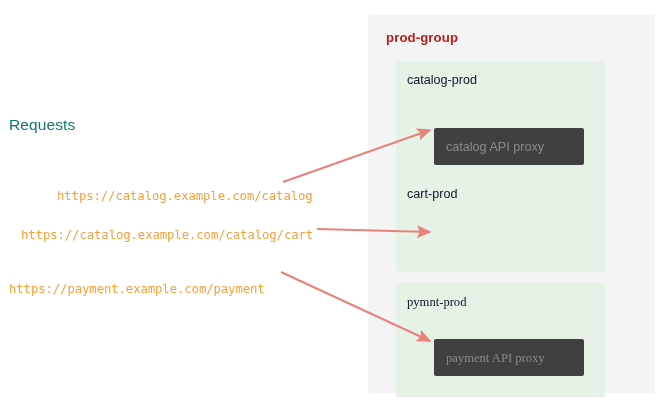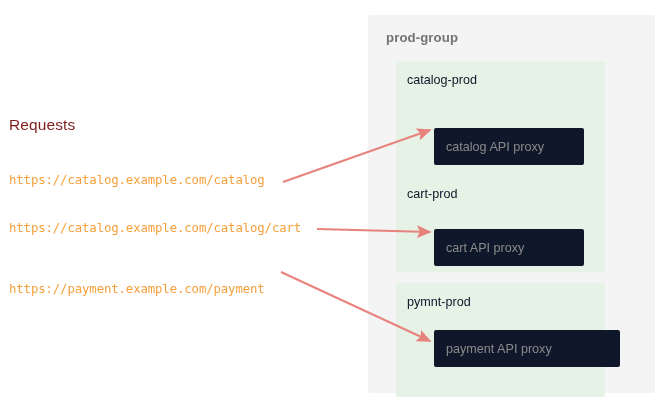--- a/index.html
+++ b/index.html
@@ -22,36 +22,36 @@
     left: 0;
     top: 0;
     width: 360px;
     height: 405px;
   }
   #requests-title {
     position: absolute;
     left: 9px;
     top: 116px;
     font-size: 15.5px;
-    color: #7f1d1d;
+    color: #0f766e;
     font-family: "Liberation Sans", sans-serif;
     white-space: nowrap;
     letter-spacing: .1px;
   }
   .request-url {
     position: absolute;
     left: 9px;
     font-family: "DejaVu Sans Mono", monospace;
     font-size: 12.3px;
     color: #F5A03C;
     white-space: nowrap;
     letter-spacing: -0.1px;
   }
-  #request-url-0 { top: 173px; }
-  #request-url-1 { top: 221px; }
+  #request-url-0 { top: 189px; margin-left: 48px; }
+  #request-url-1 { top: 228px; margin-left: 12px; }
   #request-url-2 { top: 264px; margin-top: 18px; }
 
   
   #arrow-layer {
     position: absolute;
     left: 0;
     top: 0;
     width: 668px;
     height: 405px;
     pointer-events: none;
@@ -66,56 +66,56 @@
     height: 378px;
     background: #F4F4F4;
     border-radius: 3px;
   }
   #prod-group-title {
     position: absolute;
     left: 18px;
     top: 15px;
     font-size: 13.2px;
     font-weight: bold;
-    color: #737373;
+    color: #b91c1c;
     white-space: nowrap;
     letter-spacing: .1px;
   }
 
   .env-panel {
     position: absolute;
     left: 28px;
     width: 209px;
     background: #E6F2E6;
     border-radius: 2px;
   }
   #env-panel-0 { top: 46px;  height: 116px; }
   #env-panel-1 { top: 160px; height: 97px;  }
-  #env-panel-2 { top: 268px; height: 114px;  }
+  #env-panel-2 { top: 268px; height: 114px; font-family: Liberation Serif, serif;  }
 
   .env-label {
     position: absolute;
     left: 11px;
     top: 12px;
     font-size: 12.6px;
     color: #0f172a;
     white-space: nowrap;
   }
 
   .proxy-box {
     position: absolute;
     left: 38px;
     width: 150px;
     height: 37px;
-    background: #0f172a;
+    background: #404040;
     border-radius: 2px;
   }
   #env-panel-0 .proxy-box { top: 67px; }
   #env-panel-1 .proxy-box { top: 54px; }
-  #env-panel-2 .proxy-box { top: 47px; padding-left: 36px; }
+  #env-panel-2 .proxy-box { top: 56px; }
 
   .proxy-label {
     position: absolute;
     left: 12px;
     top: 50%;
     transform: translateY(-50%);
     font-size: 12.6px;
     color: #8a8a8a;
     white-space: nowrap;
   }
@@ -140,23 +140,20 @@
 
     <div class="env-panel" id="env-panel-0">
       <div class="env-label">catalog-prod</div>
       <div class="proxy-box">
         <div class="proxy-label">catalog API proxy</div>
       </div>
     </div>
 
     <div class="env-panel" id="env-panel-1">
       <div class="env-label">cart-prod</div>
-      <div class="proxy-box">
-        <div class="proxy-label">cart API proxy</div>
-      </div>
     </div>
 
     <div class="env-panel" id="env-panel-2">
       <div class="env-label">pymnt-prod</div>
       <div class="proxy-box">
         <div class="proxy-label">payment API proxy</div>
       </div>
     </div>
   </div>
 

